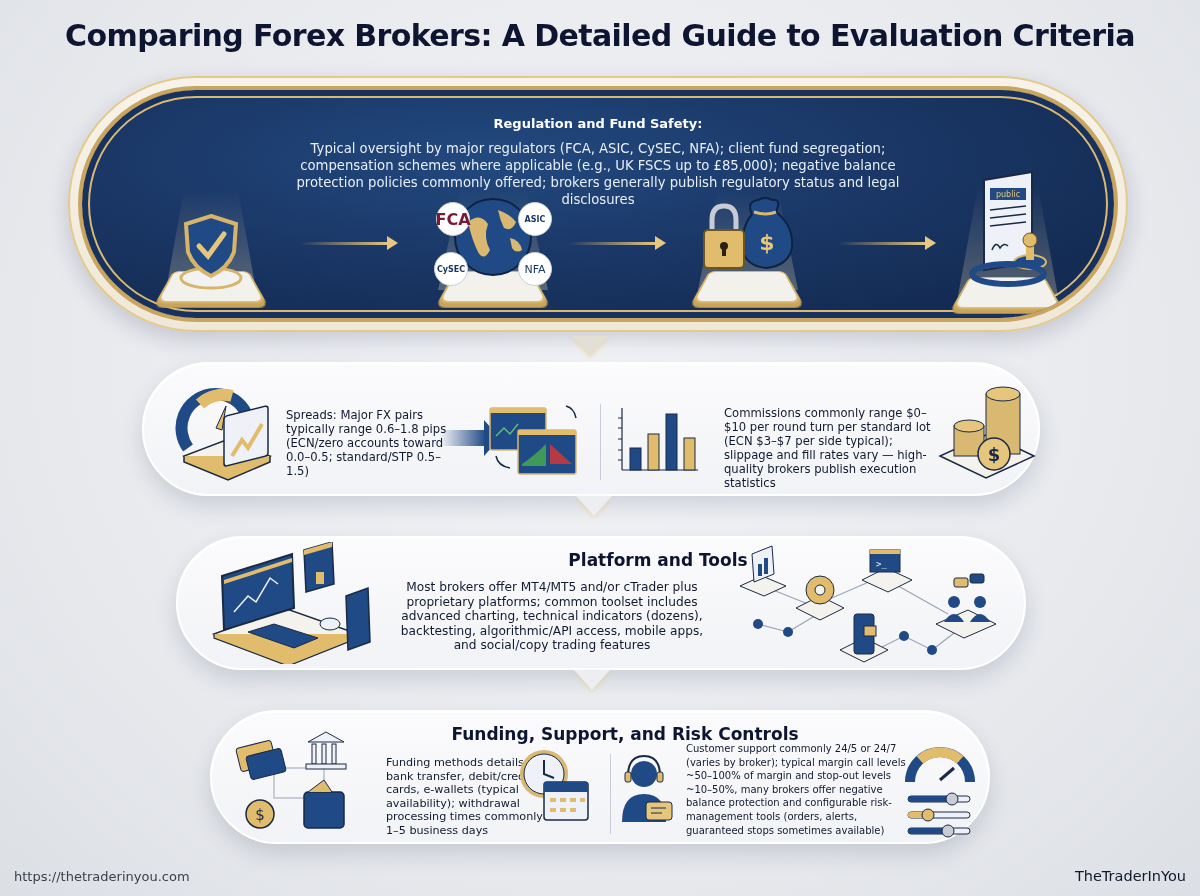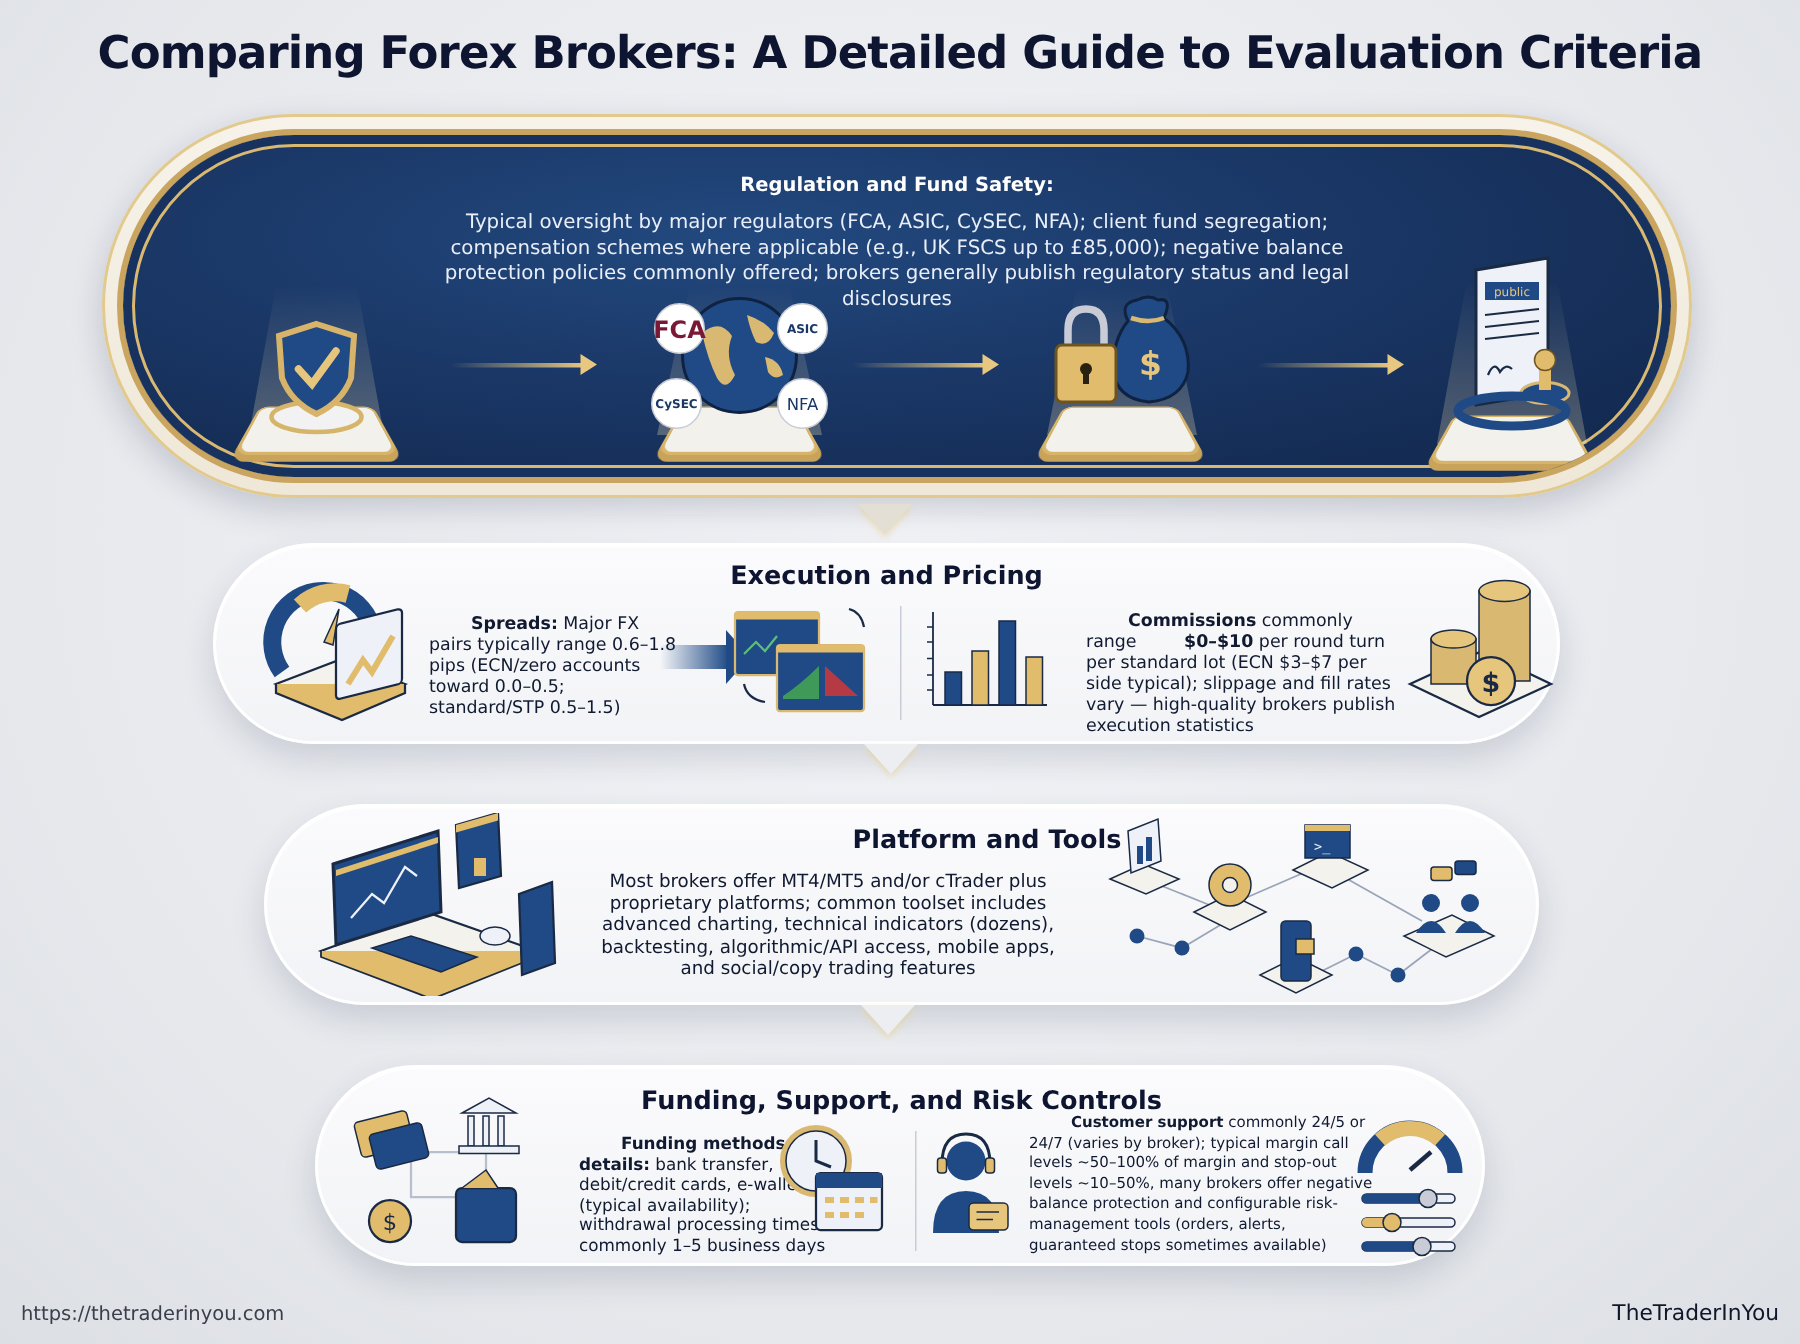--- a/index.html
+++ b/index.html
@@ -66,21 +66,21 @@
   }
   
   .pill {
     position: absolute; border-radius: 80px;
     background: linear-gradient(180deg,#fbfbfd 0%, #f2f3f6 100%);
     border: 2px solid #ffffff;
     box-shadow: 0 10px 22px rgba(40,50,80,.16), inset 0 1px 0 #fff;
   }
   .pill-head { position: absolute; left: 0; right: 0; text-align: center; font-weight: bold; font-size: 17px; color: #0d1530; }
   .txt { position: absolute; font-size: 11.6px; line-height: 14px; color: #101a30; }
-  .txt b { font-weight: bold; margin-left: 28px; }
+  .txt b { font-weight: normal; }
   .vdiv { position: absolute; width: 1px; background: #c8ccd6; }
   .connector {
     position: absolute; width: 0; height: 0;
     border-left: 18px solid transparent; border-right: 18px solid transparent;
     border-top: 20px solid #eceef2; filter: drop-shadow(0 2px 2px rgba(230,205,140,.6));
   }
   .icon-box { position: absolute; }
   .foot-left { position: absolute; left: 14px; bottom: 12px; font-size: 13px; color: #3a3f4a; text-align: center; }
   .foot-right { position: absolute; right: 14px; bottom: 12px; font-size: 14.5px; color: #0f172a; text-align: center; }
 </style>
@@ -154,21 +154,20 @@
           <circle cx="82" cy="74" r="7" fill="#e0bc6c" stroke="#6d5420" stroke-width="1"></circle>
           <ellipse cx="60" cy="108" rx="36" ry="10" fill="none" stroke="#1f4a86" stroke-width="6"></ellipse>
         </svg>
       </div>
     </div>
   </div>
 </div>
 <div class="connector" style="left:572px; top:336px; border-top-color:#e3dfd4;"></div>
 
 <div class="pill" style="left:142px; top:362px; width:898px; height:134px;">
-  <div class="pill-head" style="top:10px;">Execution and Pricing</div>
 
   <svg class="icon-box" style="left:26px; top:14px;" width="110" height="104" viewBox="0 0 110 104">
     <path d="M14 78 L58 96 L100 78 L56 62Z" fill="#f4f2ec" stroke="#1a2a44" stroke-width="1.5"></path>
     <path d="M14 78 L14 84 L58 102 L100 84 L100 78" fill="#e0bc6c" stroke="#1a2a44" stroke-width="1.5"></path>
     <path d="M18 70 A34 34 0 1 1 78 60" fill="none" stroke="#1f4a86" stroke-width="12"></path>
     <path d="M30 26 A34 34 0 0 1 62 18" fill="none" stroke="#e0bc6c" stroke-width="12"></path>
     <path d="M46 50 L56 28 L52 52Z" fill="#e0bc6c" stroke="#1a2a44"></path>
     <rect x="54" y="36" width="44" height="50" rx="3" fill="#eef1f8" stroke="#1a2a44" stroke-width="1.5" transform="skewY(-14) translate(0,16)"></rect>
     <path d="M62 78 L72 62 L78 70 L92 46" stroke="#e0bc6c" stroke-width="4" fill="none"></path>
   </svg>
@@ -282,21 +281,21 @@
       <circle cx="272" cy="58" r="6" fill="#1f4a86"></circle>
         <path d="M262 78 Q272 62 282 78Z" fill="#1f4a86"></path>
       <rect x="246" y="34" width="14" height="9" rx="2" fill="#e0bc6c" stroke="#1a2a44"></rect>
       <rect x="262" y="30" width="14" height="9" rx="2" fill="#1f4a86" stroke="#1a2a44"></rect>
     </g>
   </svg>
 </div>
 <div class="connector" style="left:574px; top:670px;"></div>
 
 <div class="pill" style="left:210px; top:710px; width:780px; height:134px;">
-  <div class="pill-head" style="top:12px; left:184px; right:auto; width:410px;">Funding, Support, and Risk Controls</div>
+  <div class="pill-head" style="top:12px; left:208px; right:auto; width:410px;">Funding, Support, and Risk Controls</div>
 
   <svg class="icon-box" style="left:22px; top:16px;" width="130" height="110" viewBox="0 0 130 110">
     <path d="M40 40 L90 40 L90 70 L40 70Z" fill="none" stroke="#b8bfcc" stroke-width="1.5"></path>
     <rect x="4" y="16" width="36" height="24" rx="3" fill="#e0bc6c" stroke="#1a2a44" transform="rotate(-14 22 28)"></rect>
     <rect x="14" y="24" width="36" height="24" rx="3" fill="#1f4a86" stroke="#1a2a44" transform="rotate(-14 32 36)"></rect>
     <path d="M74 14 L92 4 L110 14Z" fill="#eef1f8" stroke="#1a2a44"></path>
     <rect x="78" y="16" width="4" height="20" fill="#eef1f8" stroke="#1a2a44"></rect>
     <rect x="88" y="16" width="4" height="20" fill="#eef1f8" stroke="#1a2a44"></rect>
     <rect x="98" y="16" width="4" height="20" fill="#eef1f8" stroke="#1a2a44"></rect>
     <rect x="72" y="36" width="40" height="5" fill="#eef1f8" stroke="#1a2a44"></rect>

